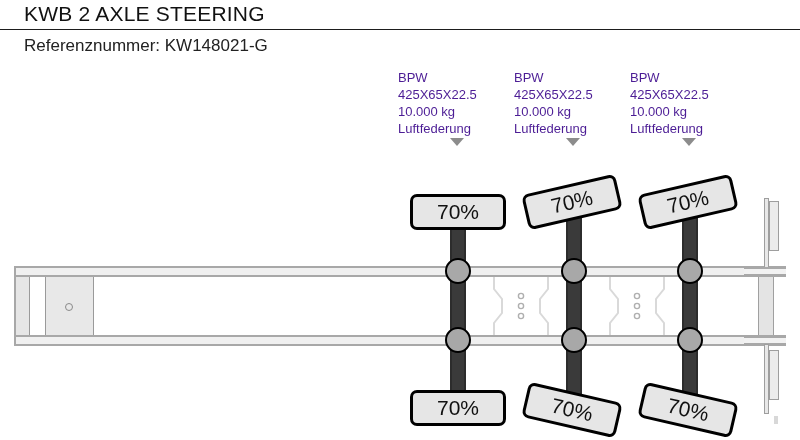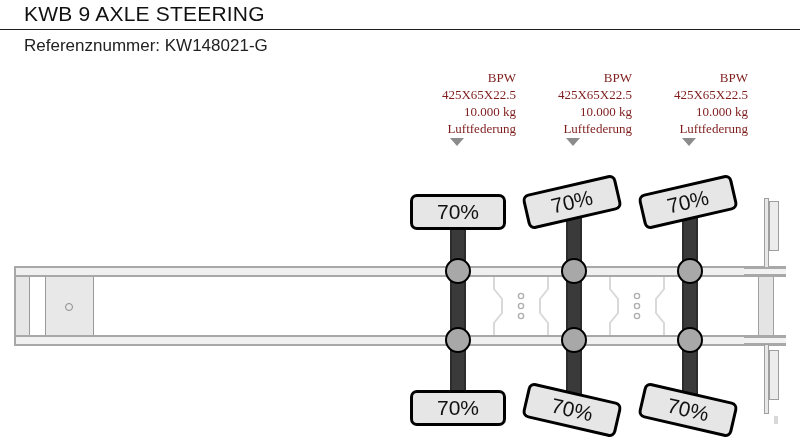--- a/index.html
+++ b/index.html
@@ -54,26 +54,25 @@
     position: absolute;
     left: 0; top: 0;
     width: 800px;
     height: 440px;
   }
 
   
   .axle-spec {
     position: absolute;
     width: 118px;
-    text-align: right;
+    text-align: left;
     font-size: 13px;
     line-height: 17px;
-    color: #7f1d1d;
+    color: #4c1d95;
     white-space: nowrap;
-    font-family: Liberation Serif, serif;
   }
   .axle-spec .spec-line { display: block; }
   .spec-arrow {
     display: block;
     margin: 1px auto 0 auto;
     width: 0; height: 0;
     border-left: 7px solid transparent;
     border-right: 7px solid transparent;
     border-top: 8px solid #8c8c8c;
   }
@@ -284,21 +283,21 @@
     top: 416px;
     width: 4px;
     height: 8px;
     background: #d8d8d8;
   }
 </style>
 </head>
 <body>
 
 <div id="header">
-  <div id="page-title">KWB 9 AXLE STEERING</div>
+  <div id="page-title">KWB 2 AXLE STEERING</div>
   <div id="title-divider"></div>
   <div id="reference-line">Referenznummer: KW148021-G</div>
 </div>
 
 <div id="diagram">
 
   <div class="axle-spec" style="left:398px; top:69px;">
     <span class="spec-line">BPW</span>
     <span class="spec-line">425X65X22.5</span>
     <span class="spec-line">10.000 kg</span>

